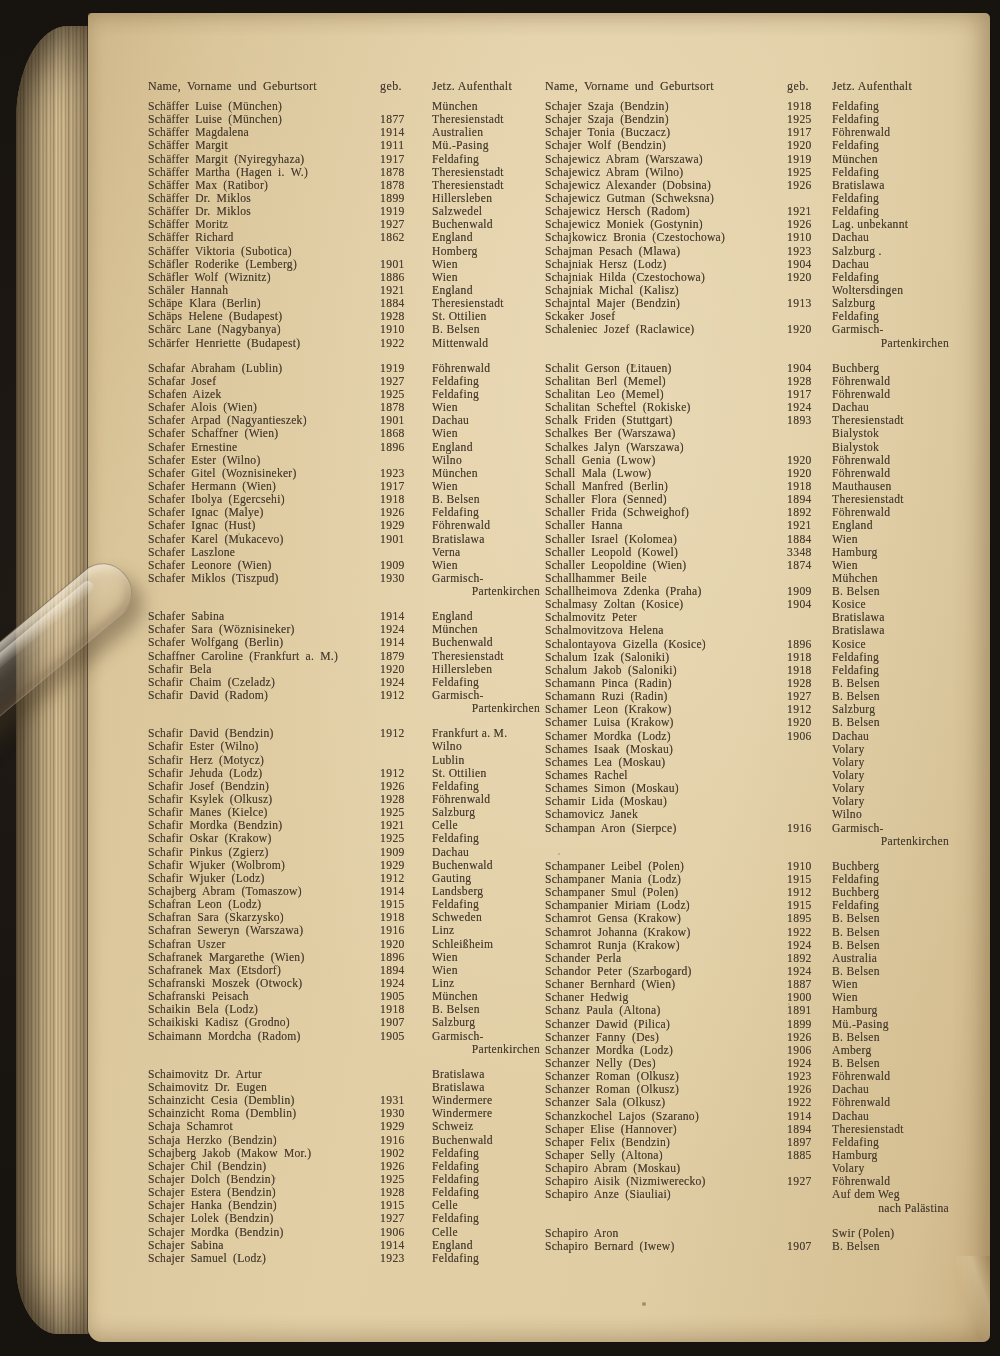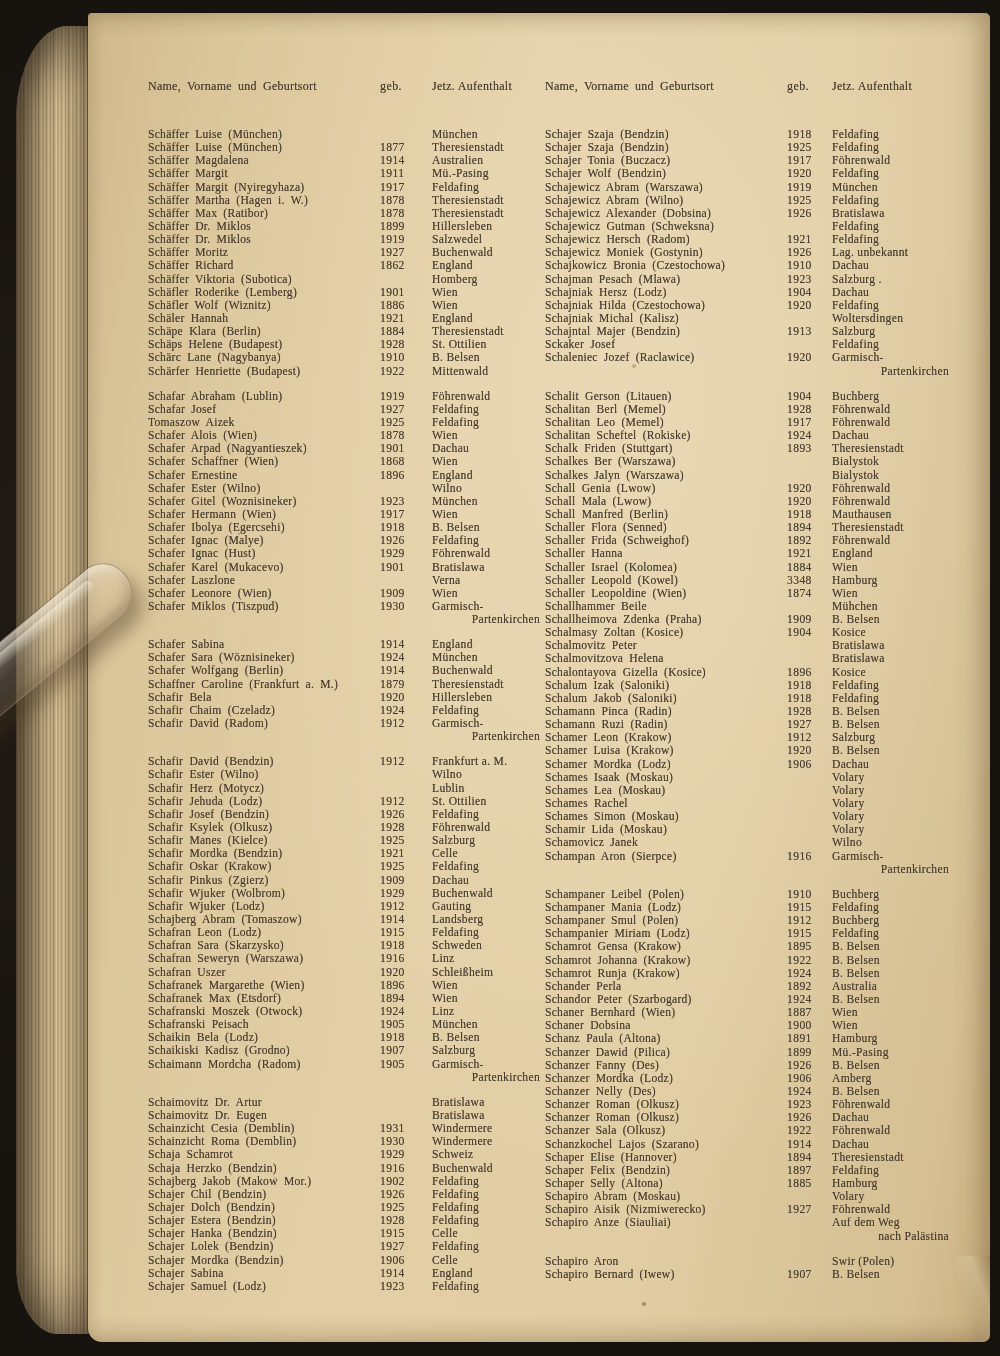--- a/index.html
+++ b/index.html
@@ -44,21 +44,21 @@
     background:rgba(90,70,45,0.55);
     box-shadow:380px 158px 0 0 rgba(90,70,45,0.35), 545px 352px 0 1px rgba(90,70,45,0.3),
                150px 520px 0 0 rgba(90,70,45,0.4), 470px 840px 0 0 rgba(90,70,45,0.3),
                555px 1290px 0 1px rgba(90,70,45,0.45), 186px 1164px 0 0 rgba(90,70,45,0.3),
                700px 990px 0 0 rgba(90,70,45,0.3);
   }
   
   .col{position:absolute;top:66px;color:#473c2e;}
   #colL{left:60px;width:392px;}
   #colR{left:457px;width:404px;}
-  .colhead{display:flex;margin-bottom:34px;font-size:12px;letter-spacing:0.3px;justify-content:flex-end;}
+  .colhead{display:flex;margin-bottom:6px;font-size:12px;letter-spacing:0.3px;justify-content:flex-end;}
   .row{display:flex;height:13.15px;align-items:baseline;font-size:11.6px;line-height:13.15px;}
   .row.gap{margin-top:12px;}
   .c-name{width:232px;letter-spacing:0.25px;word-spacing:3px;white-space:nowrap;overflow:visible;}
   .c-born{width:52px;letter-spacing:0.4px;}
   .c-res{flex:1;letter-spacing:0.3px;white-space:nowrap;}
   #colR .c-name{width:242px;}
   #colR .c-born{width:45px;}
   .c-res.indent{padding-left:13px;text-align:right;}
   .colhead .c-name,.colhead .c-born,.colhead .c-res{font-weight:normal;}
   .col, .colhead{text-shadow:0 0 0.5px rgba(66,54,40,0.55);}
@@ -196,21 +196,21 @@
             <span class="c-name">Schafar Abraham (Lublin)</span>
             <span class="c-born">1919</span>
             <span class="c-res">Föhrenwald</span>
           </div>
           <div class="row">
             <span class="c-name">Schafar Josef</span>
             <span class="c-born">1927</span>
             <span class="c-res">Feldafing</span>
           </div>
           <div class="row">
-            <span class="c-name">Tomaszow Aizek</span>
+            <span class="c-name">Schafen Aizek</span>
             <span class="c-born">1925</span>
             <span class="c-res">Feldafing</span>
           </div>
           <div class="row">
             <span class="c-name">Schafer Alois (Wien)</span>
             <span class="c-born">1878</span>
             <span class="c-res">Wien</span>
           </div>
           <div class="row">
             <span class="c-name">Schafer Arpad (Nagyantieszek)</span>
@@ -856,21 +856,21 @@
             <span class="c-name">Schandor Peter (Szarbogard)</span>
             <span class="c-born">1924</span>
             <span class="c-res">B. Belsen</span>
           </div>
           <div class="row">
             <span class="c-name">Schaner Bernhard (Wien)</span>
             <span class="c-born">1887</span>
             <span class="c-res">Wien</span>
           </div>
           <div class="row">
-            <span class="c-name">Schaner Dobsina</span>
+            <span class="c-name">Schaner Hedwig</span>
             <span class="c-born">1900</span>
             <span class="c-res">Wien</span>
           </div>
           <div class="row">
             <span class="c-name">Schanz Paula (Altona)</span>
             <span class="c-born">1891</span>
             <span class="c-res">Hamburg</span>
           </div>
           <div class="row">
             <span class="c-name">Schanzer Dawid (Pilica)</span>

